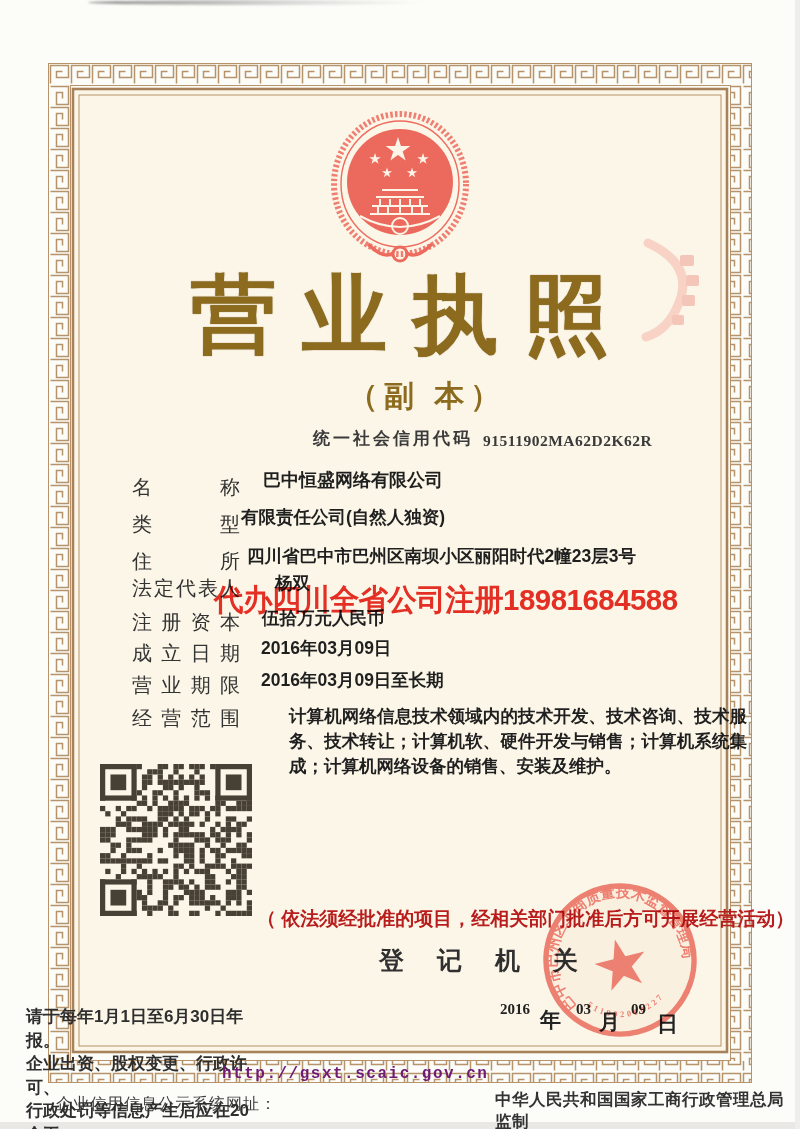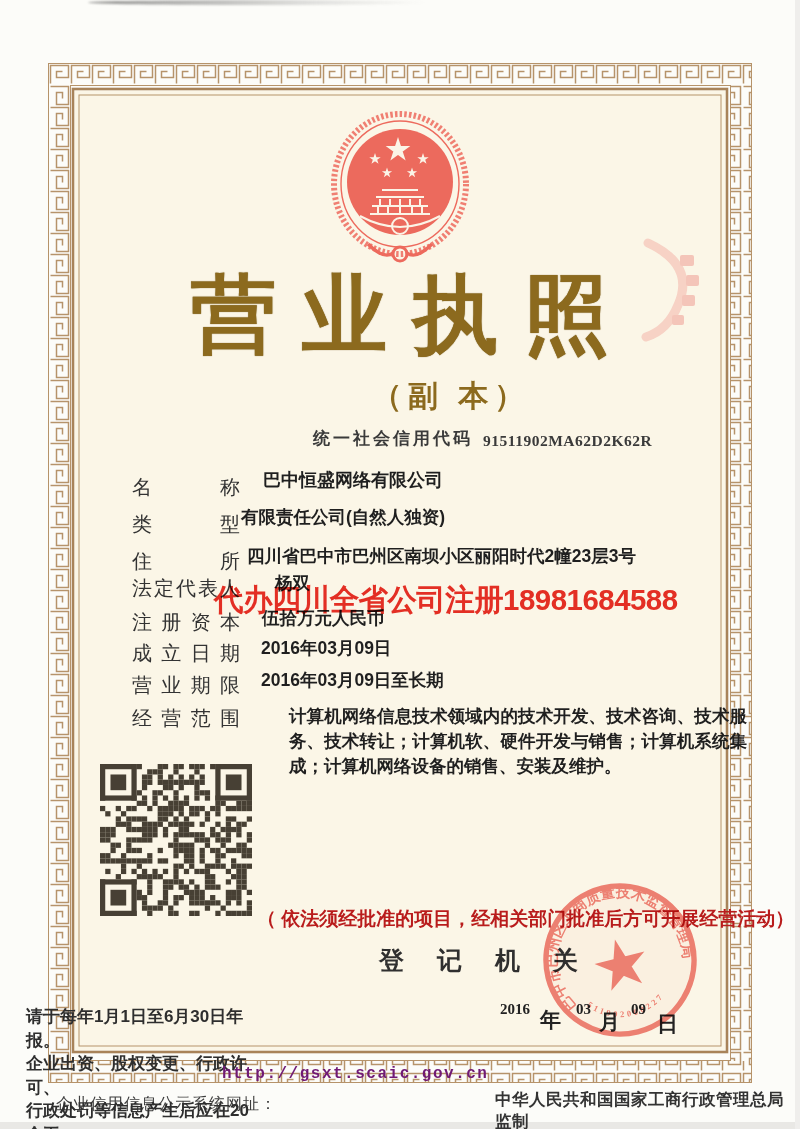--- a/index.html
+++ b/index.html
@@ -19,21 +19,21 @@
   
   #border-layer{left:0;top:0;z-index:1;}
   .content{z-index:3;}
   
   .doc-title{
     left:191px;top:272px;font-size:85px;font-weight:900;color:#8c6a1e;
     letter-spacing:26px;line-height:1;font-family:"Liberation Sans",sans-serif;
     text-shadow:0 0 1px #6f5314;
   }
   .doc-subtitle{
-    left:348px;top:381px;font-size:30px;font-weight:700;color:#8c6a1e;letter-spacing:6px;line-height:1;margin-left:24px;
+    left:348px;top:381px;font-size:30px;font-weight:700;color:#8c6a1e;letter-spacing:6px;line-height:1;
   }
   .credit-row{left:313px;top:427px;display:flex;align-items:flex-end;gap:10px;}
   .credit-label{font-size:17px;font-weight:700;color:#3a3a3a;letter-spacing:3px;}
   .credit-code{font-size:15.5px;font-weight:700;color:#3a3a3a;letter-spacing:.5px;
     font-family:"Liberation Serif",serif;}
   
   .f-label{left:132px;width:108px;font-size:20px;font-weight:400;color:#333;
     text-align:justify;text-align-last:justify;line-height:1;}
   .f-value{font-size:17.5px;font-weight:700;color:#1f1f1f;line-height:1.2;}
   .f-scope{width:458px;text-align:justify;line-height:25px;margin-left:26px;}

